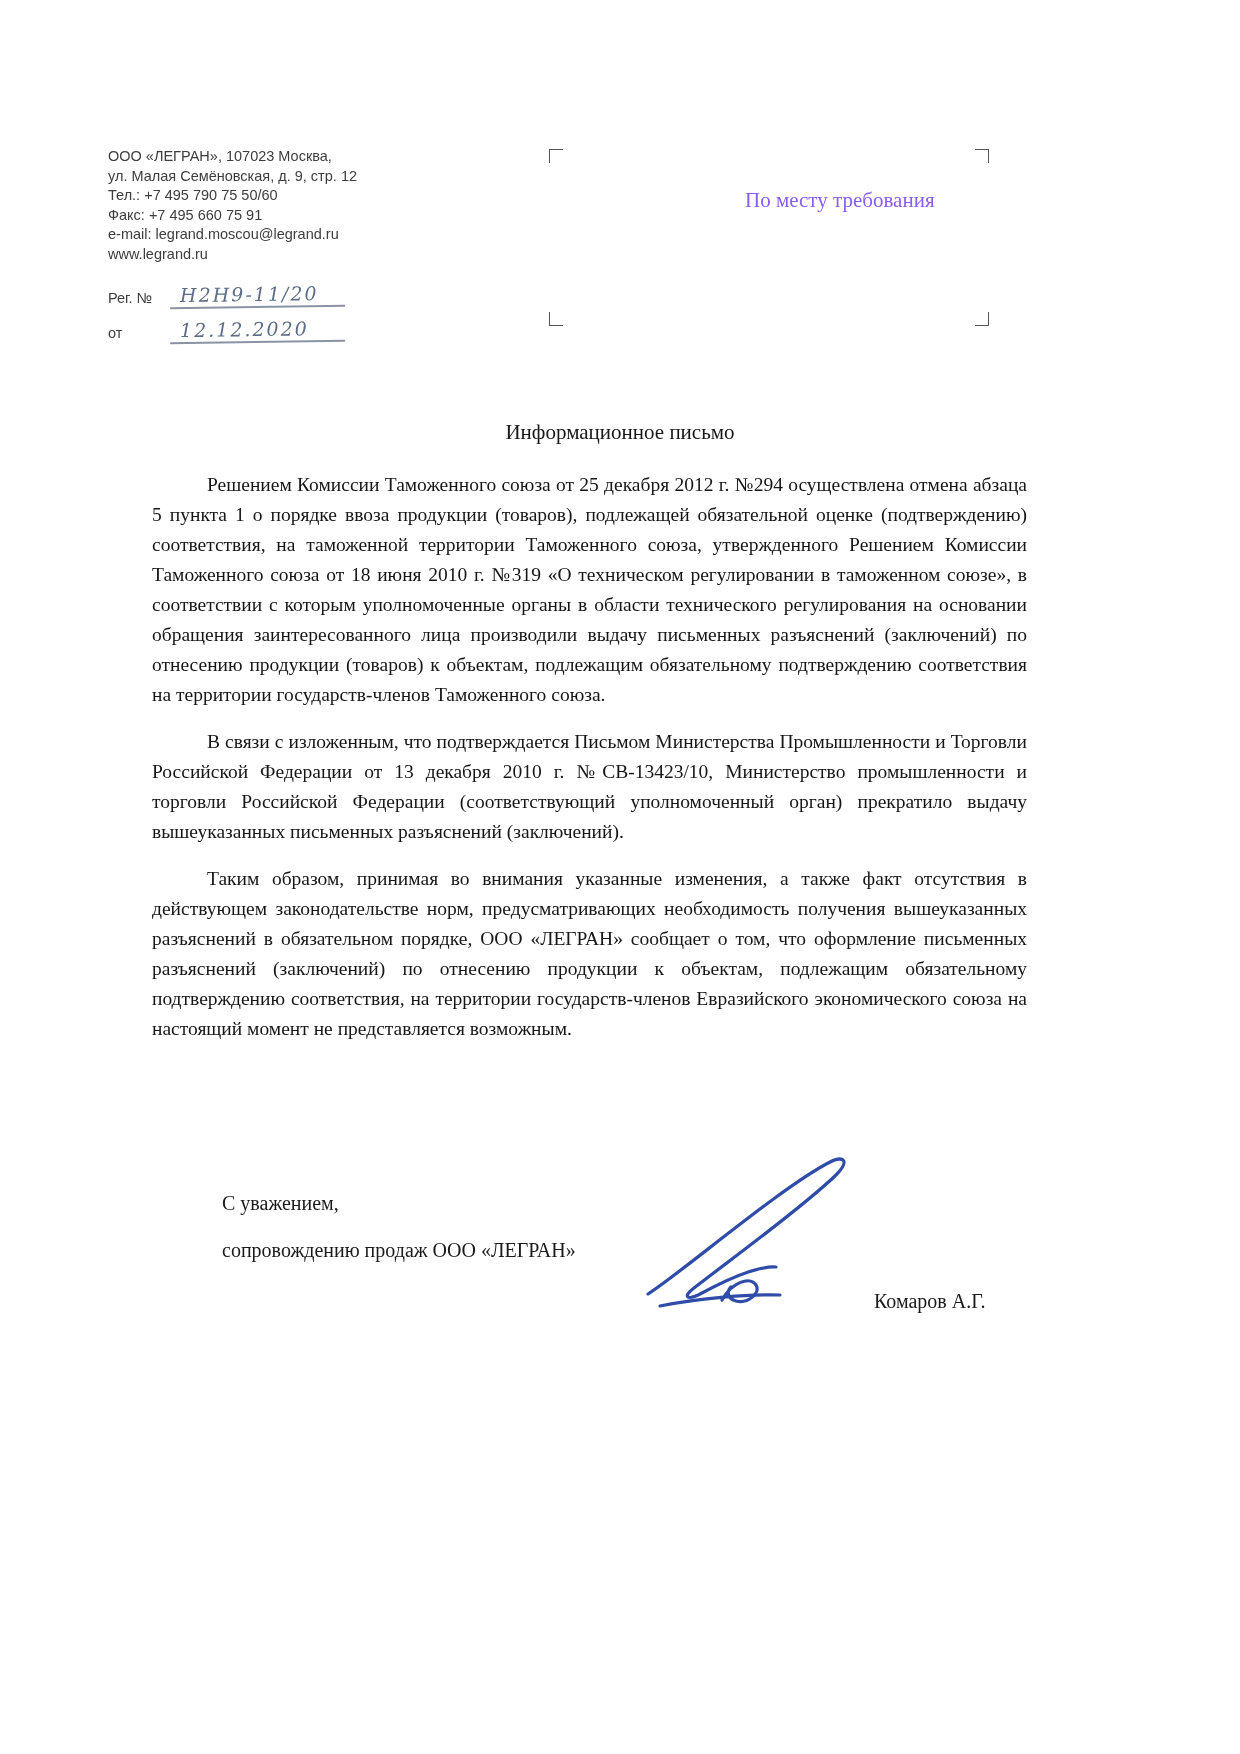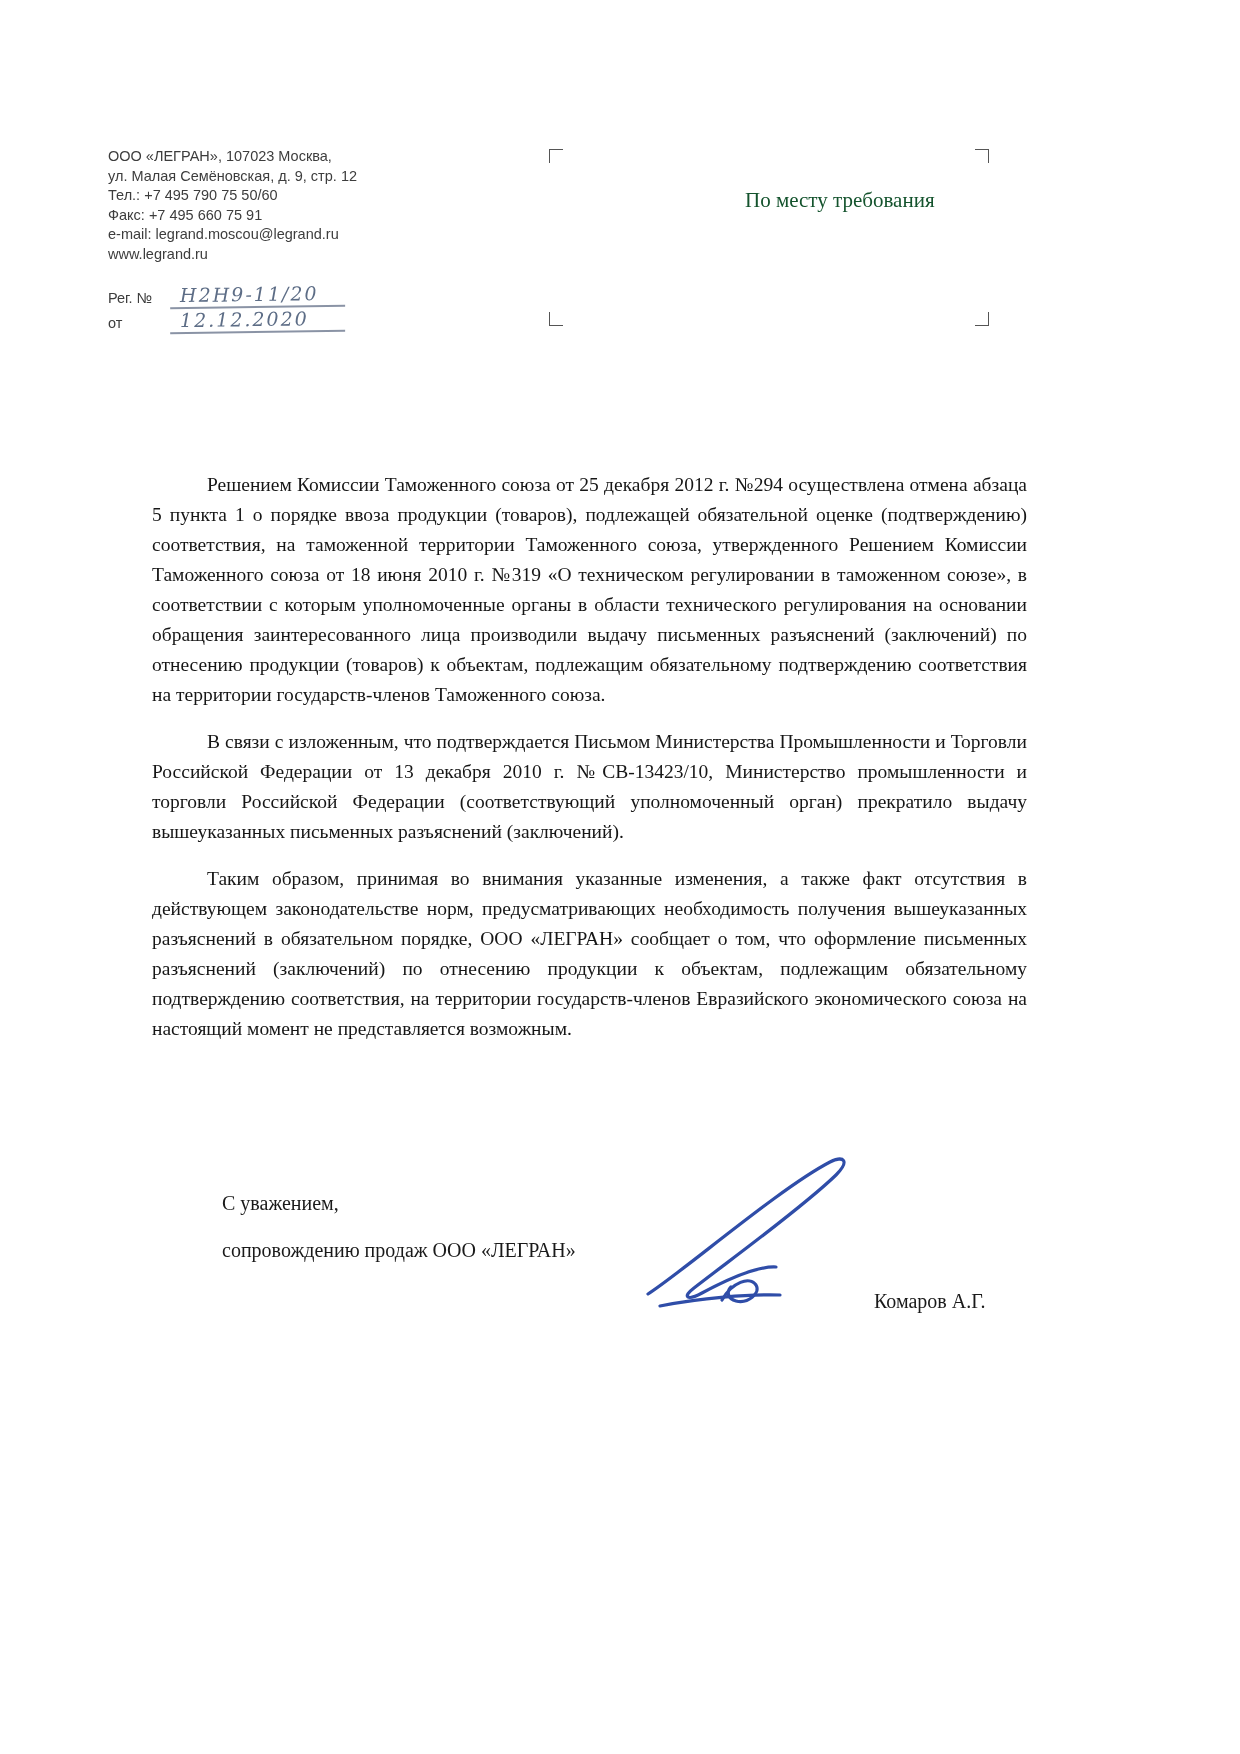--- a/index.html
+++ b/index.html
@@ -43,41 +43,41 @@
     color:#3d3d3d;
   }
   .company-info div { white-space:nowrap; }
 
   
   .reg-block {
     position:absolute; left:108px; top:283px;
     font-family:"Liberation Sans", sans-serif;
     font-size:14.5px; color:#3d3d3d;
   }
-  .reg-row { display:flex; align-items:flex-end; }
+  .reg-row { display:flex; align-items:flex-end; margin-bottom:10px; }
   .reg-label { width:62px; padding-bottom:2px; }
   .hand-line {
     display:inline-block; width:175px;
     border-bottom:2px solid #8a93a5;
     padding:0 6px 1px 10px;
     transform:rotate(-0.8deg);
   }
   .handwriting {
     font-family:"DejaVu Serif", serif;
     font-style:italic;
     font-size:19px;
     letter-spacing:2px;
     color:#5d6d86;
     white-space:nowrap;
   }
 
   
   .recipient {
     position:absolute; left:745px; top:188px;
-    font-size:21px; color:#14532d;
+    font-size:21px; color:#8b5cf6;
   }
   .corner { position:absolute; width:14px; height:14px; }
   .corner.tl { left:549px; top:149px; border-left:1.5px solid #555; border-top:1.5px solid #555; }
   .corner.tr { left:975px; top:149px; border-right:1.5px solid #555; border-top:1.5px solid #555; }
   .corner.bl { left:549px; top:312px; border-left:1.5px solid #555; border-bottom:1.5px solid #555; }
   .corner.br { left:975px; top:312px; border-right:1.5px solid #555; border-bottom:1.5px solid #555; }
 
   
   .letter-title {
     position:absolute; left:0; top:420px; width:100%;
@@ -122,20 +122,21 @@
     </div>
   </div>
 
   <div class="corner tl"></div>
   <div class="corner tr"></div>
   <div class="corner bl"></div>
   <div class="corner br"></div>
 
   <div class="recipient">По месту требования</div>
 
+  <div class="letter-title">Информационное письмо</div>
 
   <div class="letter-body">
     <p>Решением Комиссии Таможенного союза от 25 декабря 2012 г. №294 осуществлена отмена абзаца 5 пункта 1 о порядке ввоза продукции (товаров), подлежащей обязательной оценке (подтверждению) соответствия, на таможенной территории Таможенного союза, утвержденного Решением Комиссии Таможенного союза от 18 июня 2010 г. №319 «О техническом регулировании в таможенном союзе», в соответствии с которым уполномоченные органы в области технического регулирования на основании обращения заинтересованного лица производили выдачу письменных разъяснений (заключений) по отнесению продукции (товаров) к объектам, подлежащим обязательному подтверждению соответствия на территории государств-членов Таможенного союза.</p>
     <p>В связи с изложенным, что подтверждается Письмом Министерства Промышленности и Торговли Российской Федерации от 13 декабря 2010 г. №СВ-13423/10, Министерство промышленности и торговли Российской Федерации (соответствующий уполномоченный орган) прекратило выдачу вышеуказанных письменных разъяснений (заключений).</p>
     <p>Таким образом, принимая во внимания указанные изменения, а также факт отсутствия в действующем законодательстве норм, предусматривающих необходимость получения вышеуказанных разъяснений в обязательном порядке, ООО «ЛЕГРАН» сообщает о том, что оформление письменных разъяснений (заключений) по отнесению продукции к объектам, подлежащим обязательному подтверждению соответствия, на территории государств-членов Евразийского экономического союза на настоящий момент не представляется возможным.</p>
   </div>
 
   <div class="salutation">С уважением,</div>
   <div class="position-block">
     <div>сопровождению продаж ООО «ЛЕГРАН»</div>

